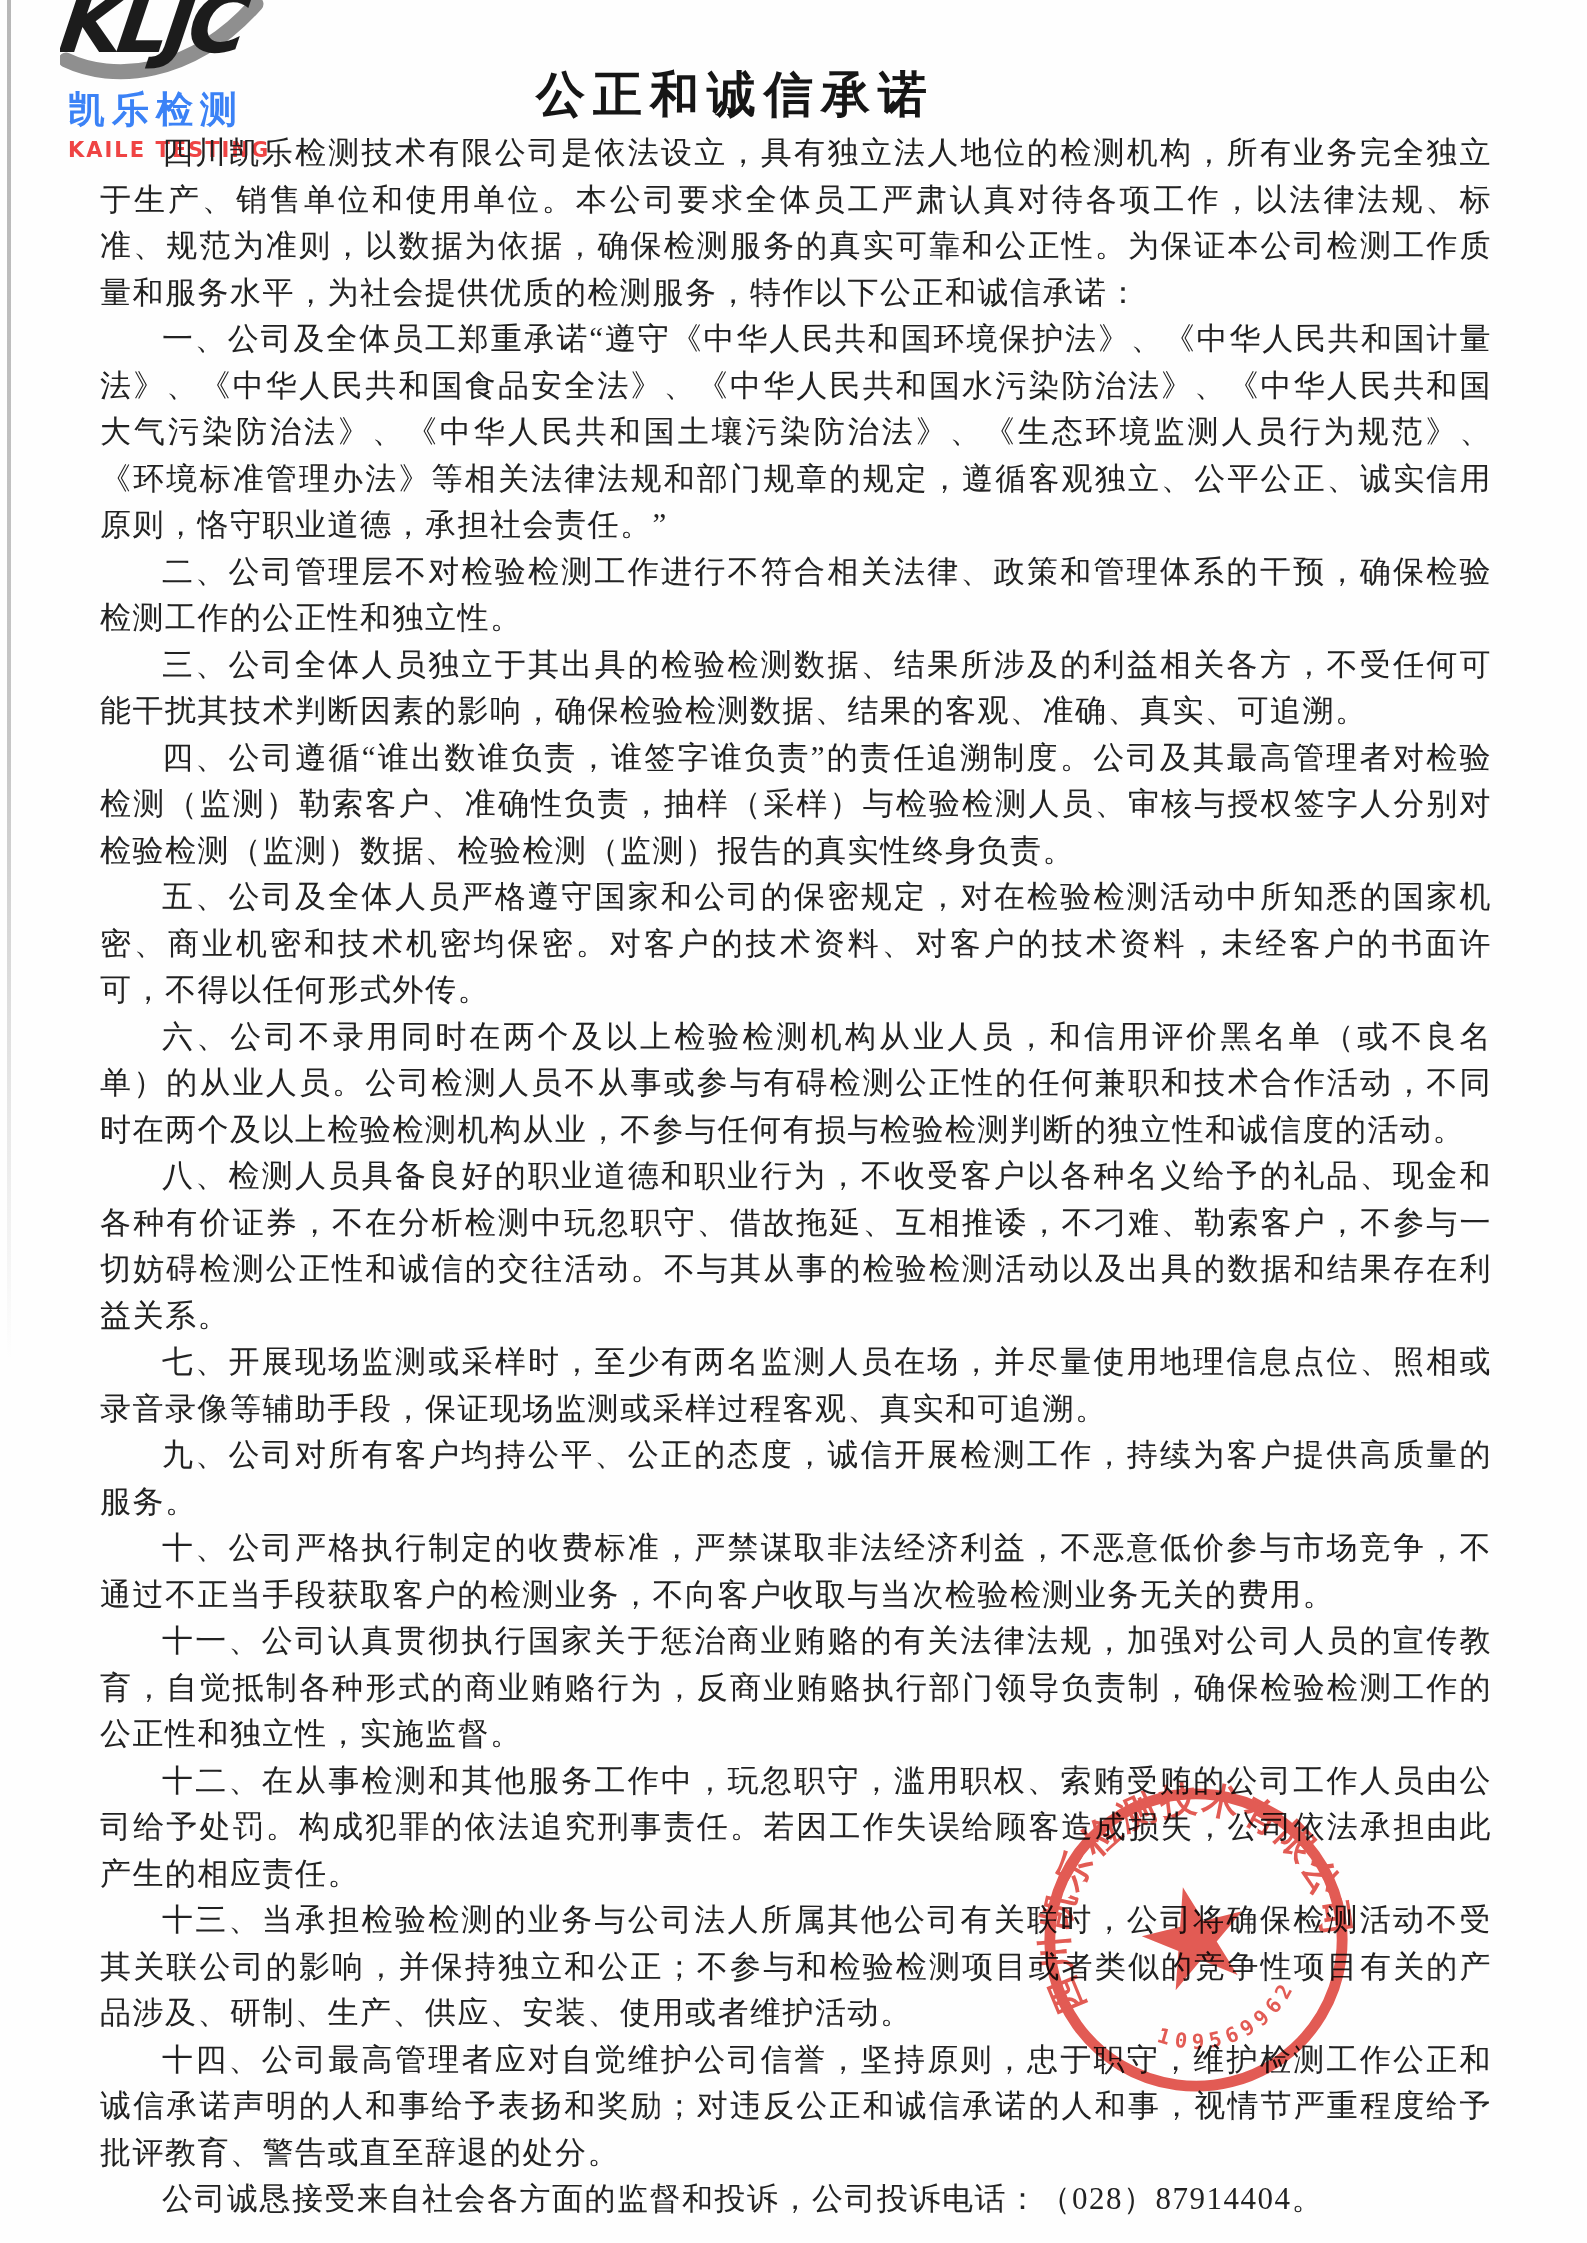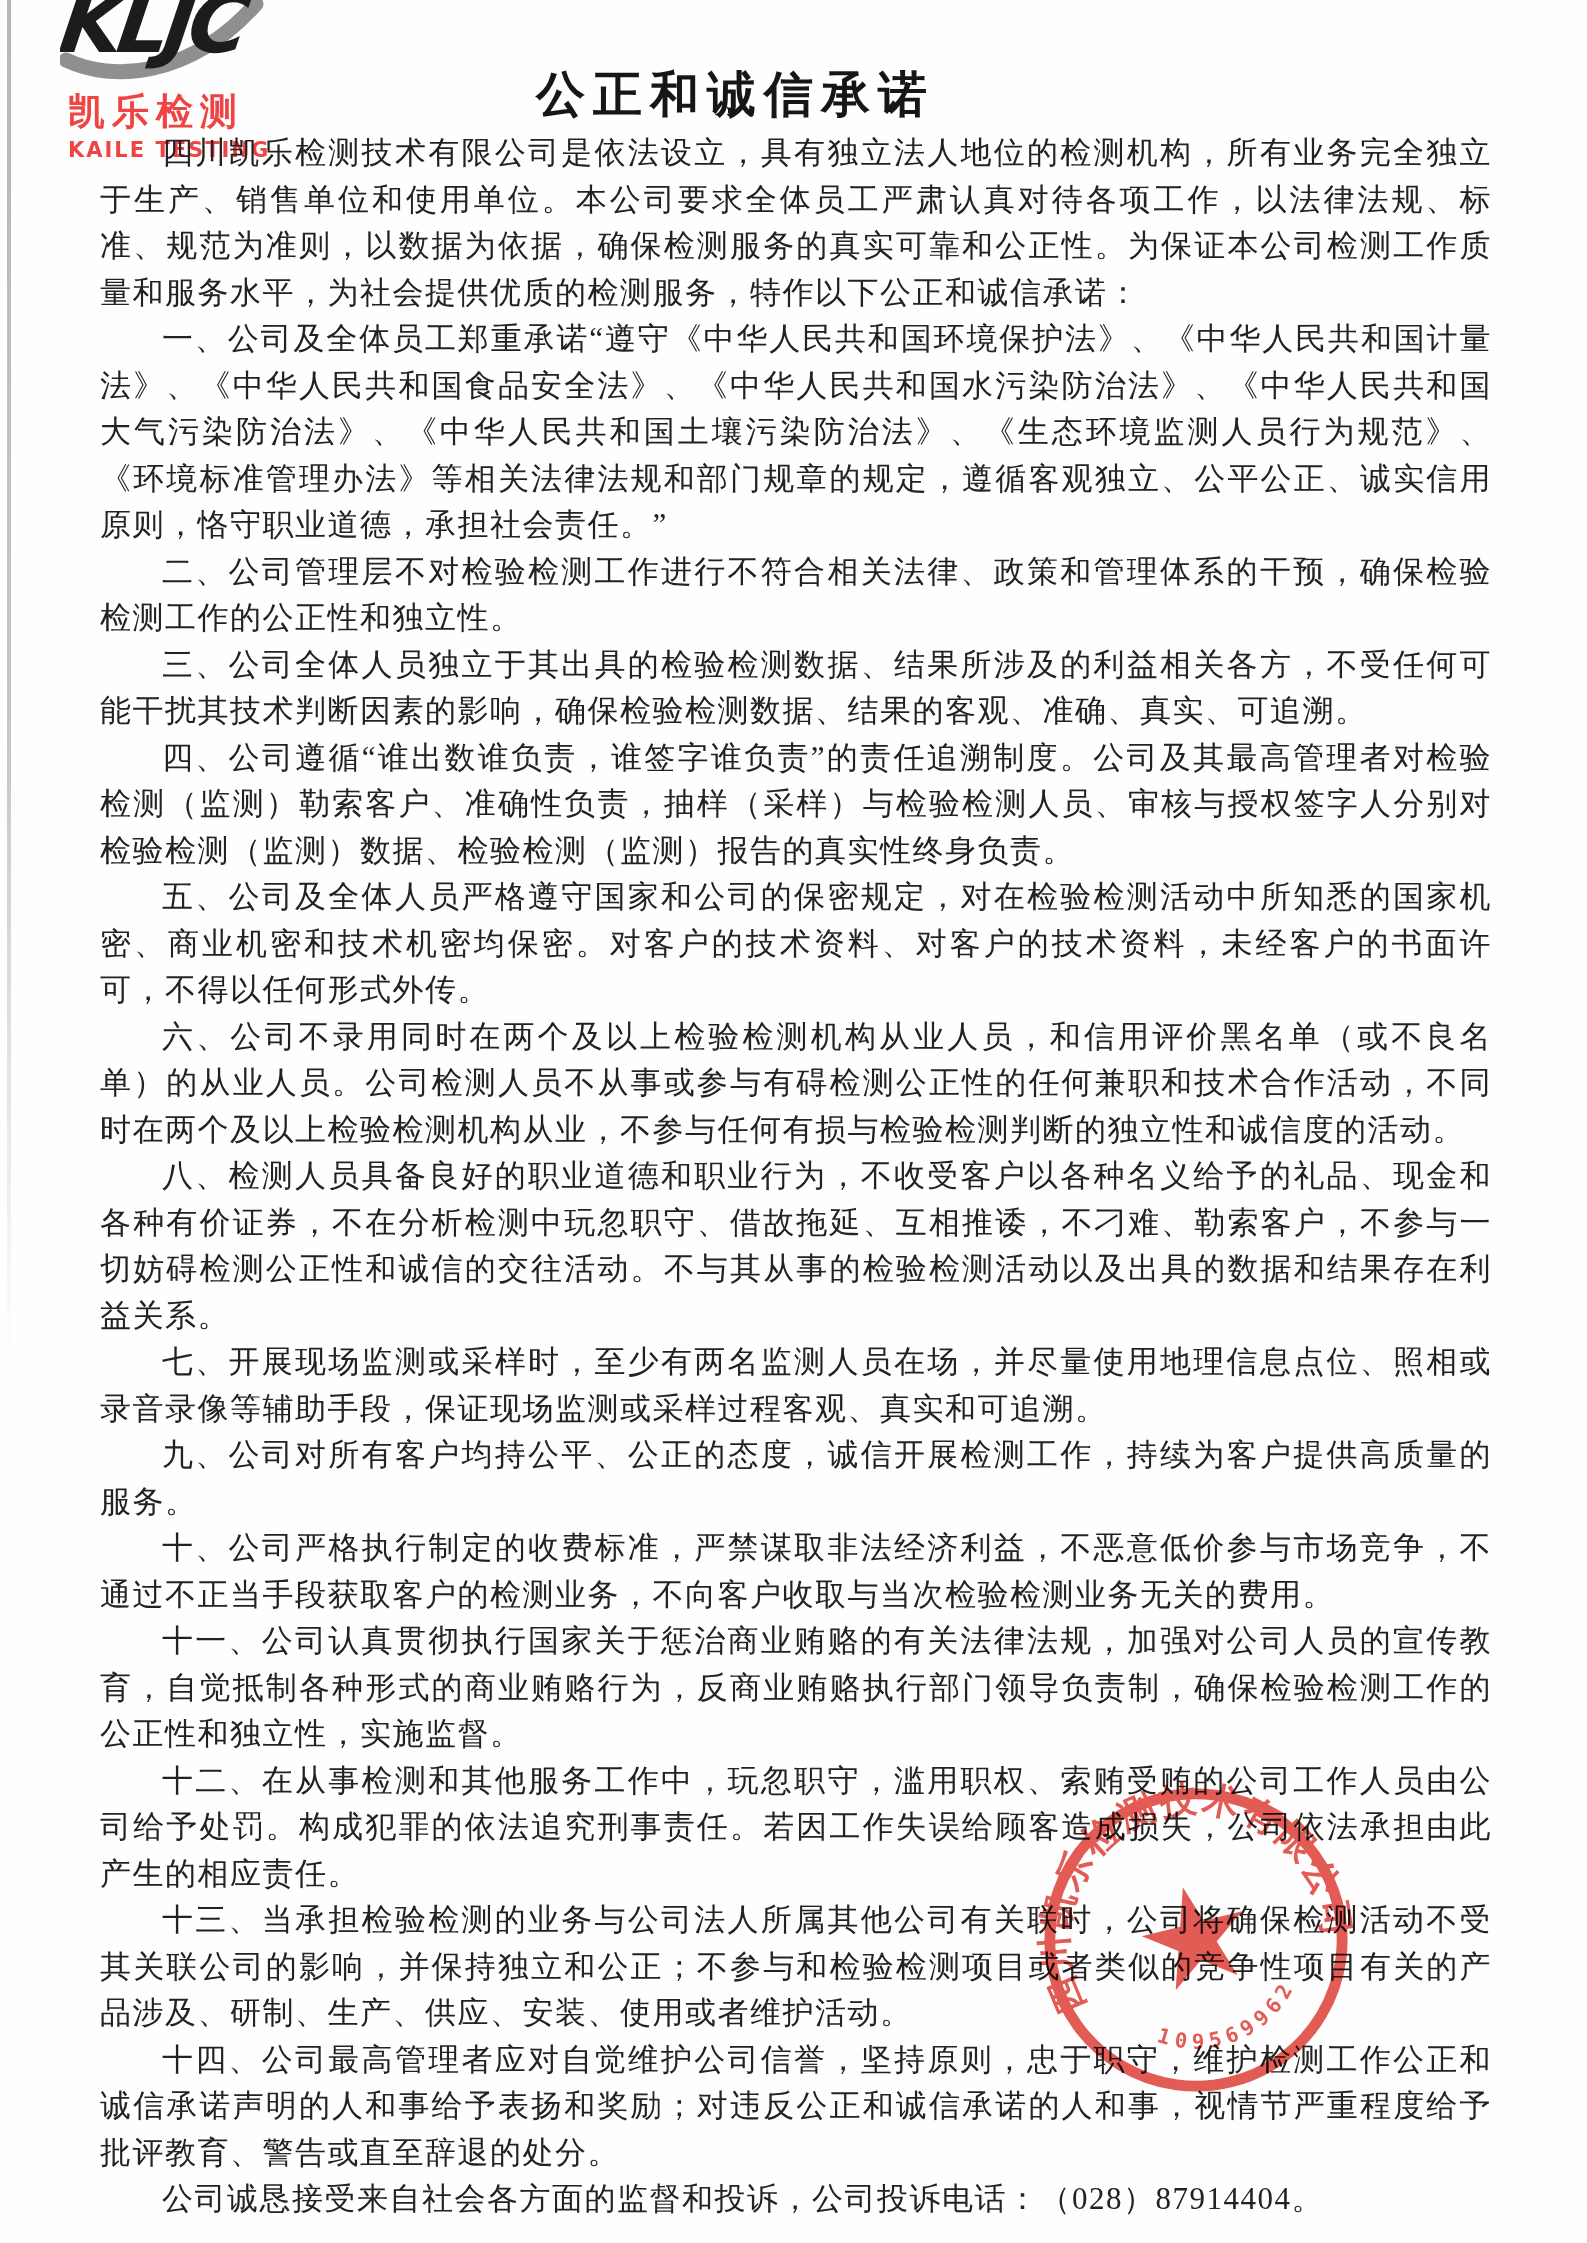--- a/index.html
+++ b/index.html
@@ -15,22 +15,22 @@
   .scan-line{
     position:absolute;left:7px;top:0;width:4px;height:1360px;
     background:linear-gradient(to bottom,#7d7d7d 0%,#9a9a9a 55%,rgba(150,150,150,0) 100%);
     opacity:.55;
   }
   
   .logo{position:absolute;left:52px;top:0;width:260px;height:170px;overflow:hidden;}
   .logo-mark{position:relative;height:92px;overflow:hidden;}
   .logo-mark svg{position:absolute;left:8px;top:-26px;}
   .logo-cn{
-    font-family:Liberation Serif, serif;
-    font-weight:bold;font-size:37px;letter-spacing:7px;color:#ef4444;
+    font-family:Liberation Mono, monospace;
+    font-weight:bold;font-size:37px;letter-spacing:7px;color:#3b82f6;
     margin-left:16px;line-height:40px;
   }
   .logo-en{
     font-family:"DejaVu Sans","Liberation Sans",sans-serif;
     font-weight:bold;font-size:21px;letter-spacing:2px;color:#ef4444;
     margin-left:16px;margin-top:6px;line-height:24px;
   }
   
   .doc-title{
     position:absolute;left:0;top:62px;width:100%;

